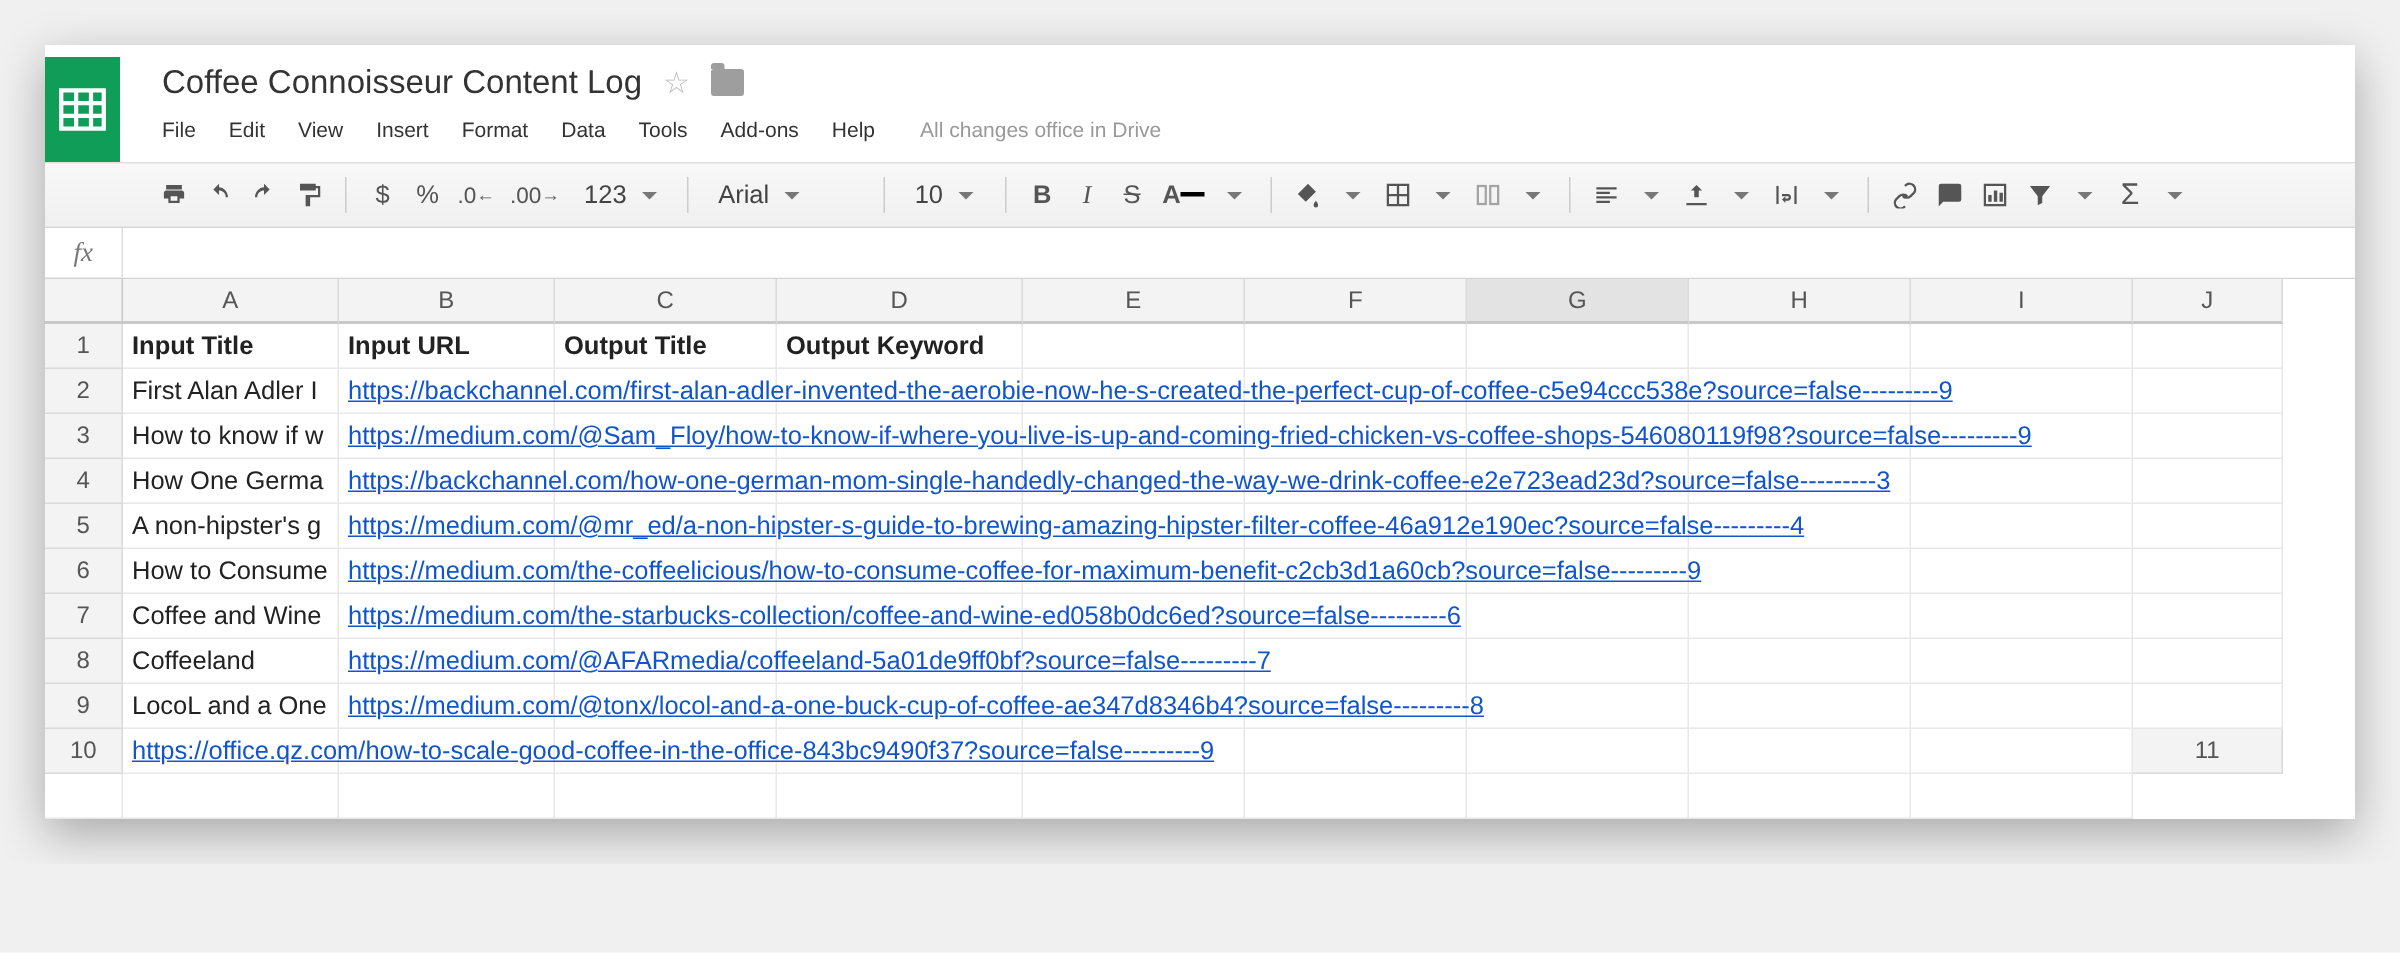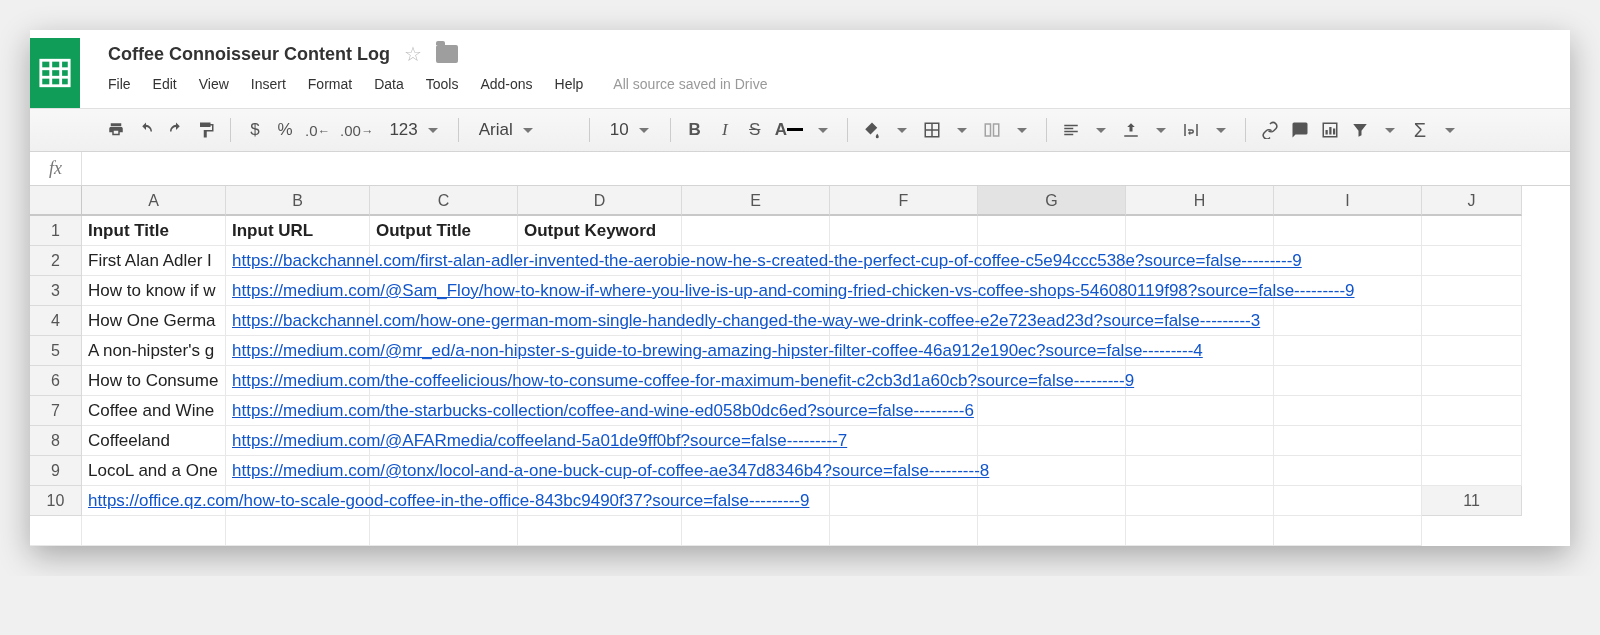--- a/index.html
+++ b/index.html
@@ -36,23 +36,23 @@
   .title-area {
     padding: 4px 0 0 28px;
     flex: 1;
   }
   .title-row {
     display: flex;
     align-items: center;
     gap: 14px;
   }
   .doc-title {
-    font-size: 18px;
+    font-size: 22px;
     color: #333;
-    font-weight: 700;
+    font-weight: 400;
   }
   .star-icon { color: #bbb; font-size: 20px; cursor: pointer; }
   .folder-icon {
     width: 22px;
     height: 18px;
     background: #9e9e9e;
     border-radius: 2px;
     position: relative;
     cursor: pointer;
   }
@@ -230,21 +230,21 @@
       <div class="menu-bar">
         <span class="menu-item">File</span>
         <span class="menu-item">Edit</span>
         <span class="menu-item">View</span>
         <span class="menu-item">Insert</span>
         <span class="menu-item">Format</span>
         <span class="menu-item">Data</span>
         <span class="menu-item">Tools</span>
         <span class="menu-item">Add-ons</span>
         <span class="menu-item">Help</span>
-        <span class="save-status">All source saved in Drive</span>
+        <span class="save-status">All changes office in Drive</span>
       </div>
     </div>
   </div>
 
   <div class="toolbar">
     <span class="tb-btn">
         <svg class="icon" viewBox="0 0 24 24">
           <path d="M19 8H5c-1.1 0-2 .9-2 2v5h4v4h10v-4h4v-5c0-1.1-.9-2-2-2zm-4 9H9v-4h6v4zM19 3H5v4h14V3z"></path>
         </svg>
       </span>

